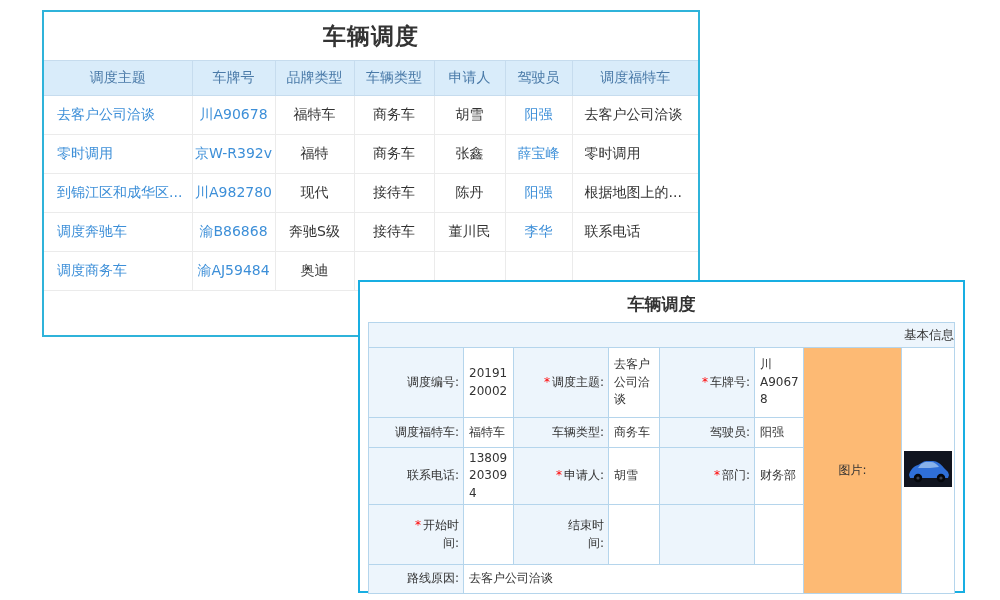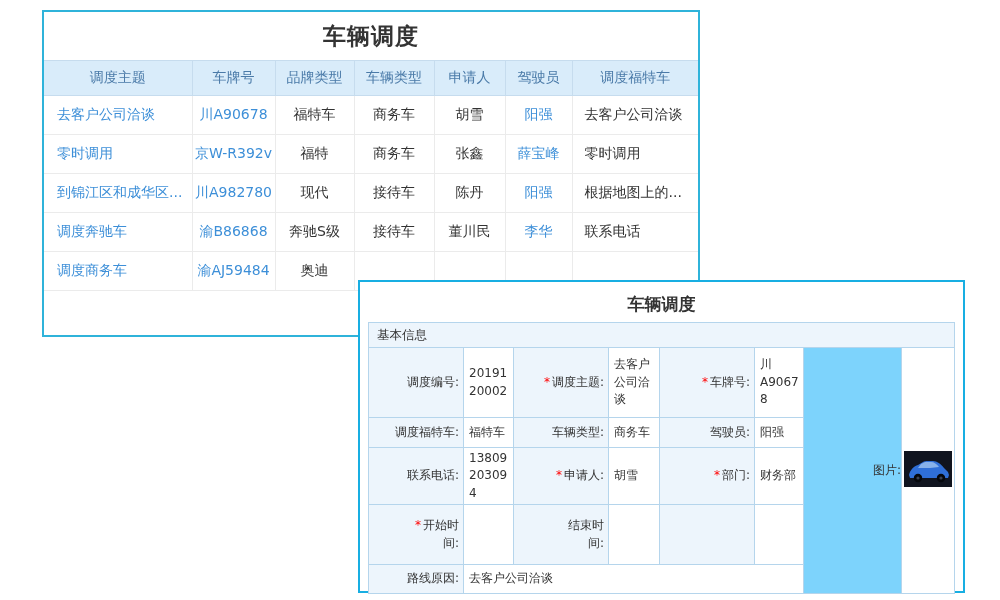--- a/index.html
+++ b/index.html
@@ -26,25 +26,25 @@
 
   
   .detail-dialog { position:absolute; left:358px; top:280px; width:607px; height:313px;
                    background:#fff; border:2px solid #18aee2; z-index:2; }
   .detail-title { height:40px; line-height:44px; text-align:center; font-size:17px;
                   font-weight:bold; color:#333; }
   table.form { width:586px; margin:0 auto; border-collapse:collapse; table-layout:fixed;
                font-size:12px; color:#333; }
   table.form td { border:1px solid #b5d5ec; vertical-align:middle;
                   overflow-wrap:break-word; line-height:1.45; }
-  td.sec { background:#edf5fc; height:25px; text-align:left; padding-left:8px;
+  td.sec { background:#edf5fc; height:25px; text-align:right; padding-left:8px;
            font-size:12.5px; }
   td.lbl { background:#edf5fc; text-align:right; padding-right:4px;margin-left:21px; }
   td.val { background:#fff; text-align:left; padding:2px 2px 2px 5px; }
-  td.pic-lbl { background:#7dd3fc; text-align:right; padding:0; }
+  td.pic-lbl { background:#fdba74; text-align:center; padding:0; }
   td.pic-val { background:#fff; vertical-align:top; text-align:center; padding-top:3px; }
   tr.r1 td { height:70px; }
   tr.r2 td { height:30px; }
   tr.r3 td { height:50px; }
   tr.r4 td { height:60px;padding-left:44px; }
   tr.r5 td { height:29px; }
   .req { color:#f00; margin-right:2px; }
   .photo-thumb { display:inline-block; width:48px; height:36px; line-height:0; cursor:pointer; }
 </style>
 </head>

